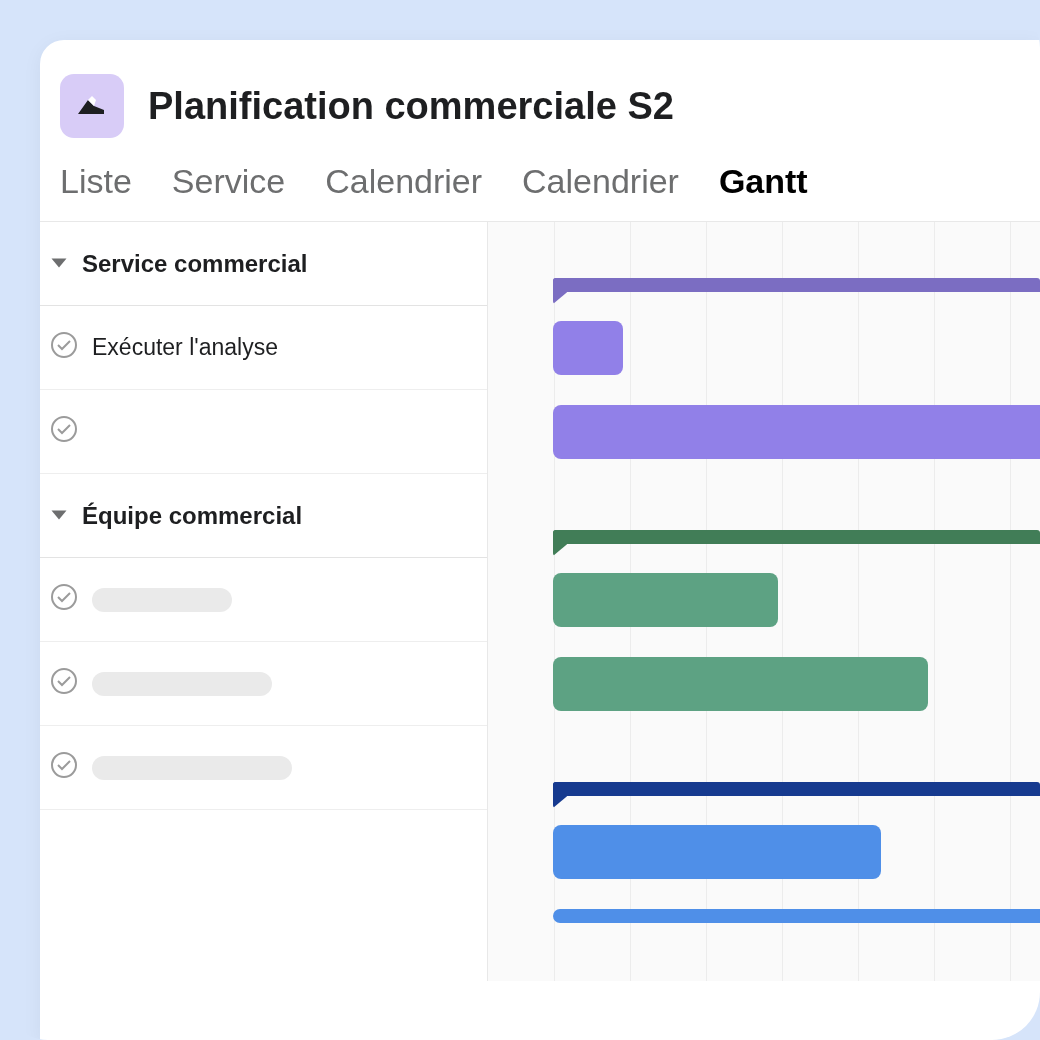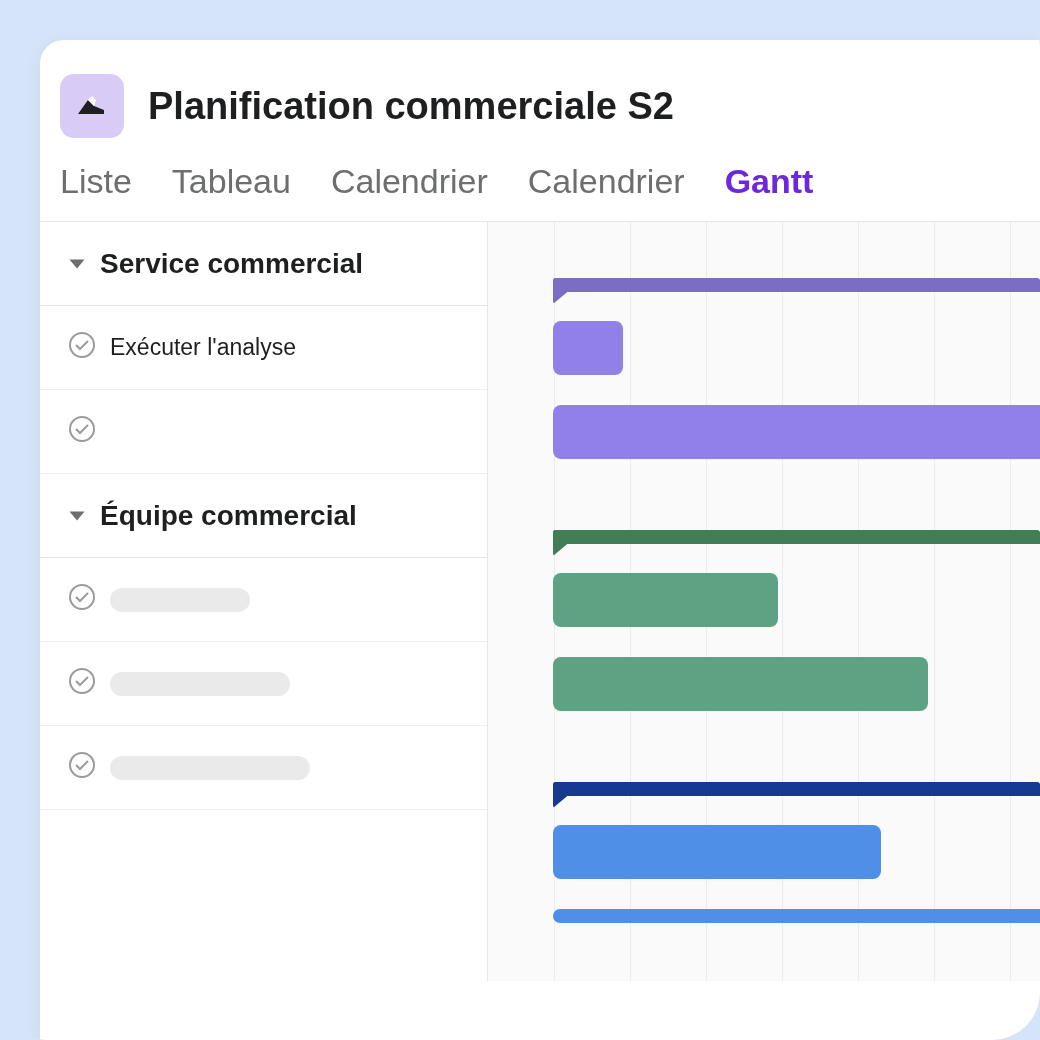--- a/index.html
+++ b/index.html
@@ -37,21 +37,21 @@
     color: #1e1f21;
   }
   .tabs {
     display: flex;
     gap: 40px;
     padding: 10px 20px 20px 20px;
     font-size: 34px;
     color: #6d6e6f;
   }
   .tab { cursor: pointer; }
-  .tab.active { color: #6d28d9; font-weight: 600; }
+  .tab.active { color: #000000; font-weight: 600; }
   .gantt {
     display: flex;
     border-top: 1px solid #e8e8e8;
     height: 760px;
     position: relative;
   }
   .left-col {
     width: 448px;
     flex: 0 0 448px;
     border-right: 1px solid #e8e8e8;
@@ -68,23 +68,23 @@
     inset: 0;
     background-image: linear-gradient(to right, #ececec 1px, transparent 1px);
     background-size: 76px 100%;
     background-position: -10px 0;
   }
   .row {
     height: 84px;
     display: flex;
     align-items: center;
     border-bottom: 1px solid #eeeeee;
-    padding-left: 28px;
+    padding-left: 10px;
     gap: 14px;
-    font-size: 28px;
+    font-size: 24px;
     color: #1e1f21;
   }
   .row.section {
     font-weight: 600;
     border-bottom: 1px solid #e3e3e3;
   }
   .row.section:first-child { border-top: none; }
   .row.task { font-size: 23px; }
   .chev-icon svg { width: 18px; height: 18px; fill: #6d6e6f; }
   .check-icon svg { width: 28px; height: 28px; }
@@ -128,21 +128,21 @@
       <svg width="36" height="36" viewBox="0 0 36 36">
         <path d="M4 26 L14 12 L20 18 L30 22 L30 26 Z" fill="#1e1f21"></path>
         <path d="M14 12 L18 8 L22 12 L20 18 Z" fill="#fff"></path>
       </svg>
     </div>
     <h1 class="project-title">Planification commerciale S2</h1>
   </div>
 
   <nav class="tabs">
     <span class="tab">Liste</span>
-    <span class="tab">Tableau</span>
+    <span class="tab">Service</span>
     <span class="tab">Calendrier</span>
     <span class="tab">Calendrier</span>
     <span class="tab active">Gantt</span>
   </nav>
 
   <div class="gantt">
     <div class="left-col">
 
       <div class="row section">
         <span class="chev-icon">

